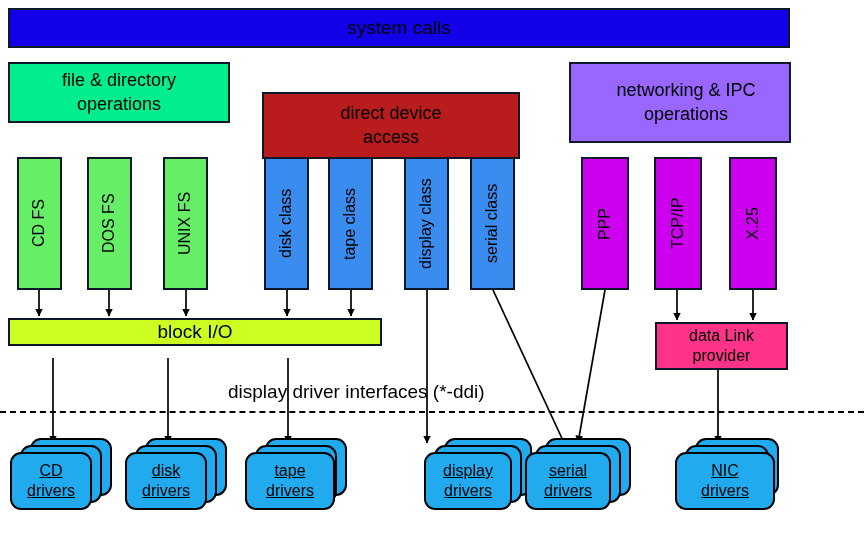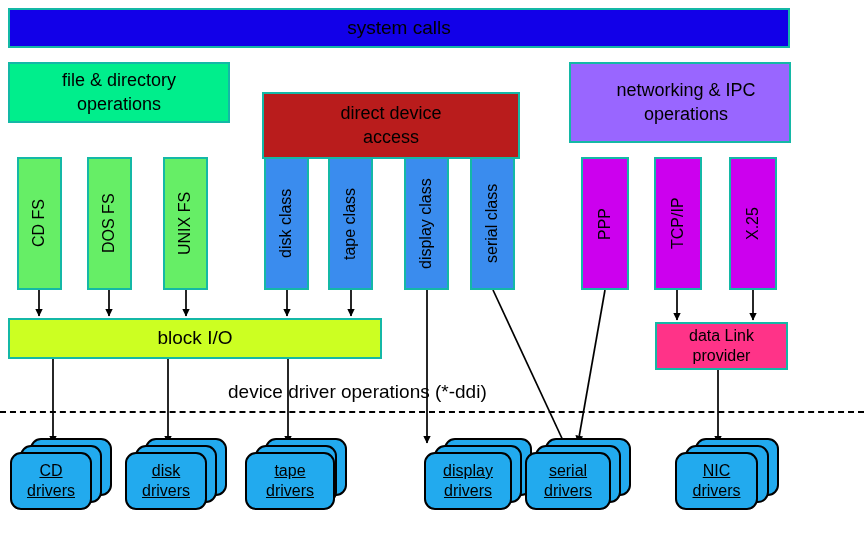--- a/index.html
+++ b/index.html
@@ -10,21 +10,21 @@
   #stage {
     position: relative;
     width: 864px;
     height: 540px;
     background: #ffffff;
     font-family: "Liberation Sans", sans-serif;
     overflow: hidden;
   }
   .box {
     position: absolute;
-    border: 2px solid #14b8a6;
+    border: 2px solid #0f172a;
     box-sizing: border-box;
     display: flex;
     align-items: center;
     justify-content: center;
     text-align: center;
     color: #000000;
     line-height: 1.28;
     z-index: 3;
   }
   .syscalls {
@@ -171,29 +171,29 @@
   <div class="box vbox" style="left:581px; top:157px; width:48px; height:133px; background:#CC00EE;">
     <span>PPP</span>
   </div>
   <div class="box vbox" style="left:654px; top:157px; width:48px; height:133px; background:#CC00EE;">
     <span>TCP/IP</span>
   </div>
   <div class="box vbox" style="left:729px; top:157px; width:48px; height:133px; background:#CC00EE;">
     <span>X.25</span>
   </div>
 
-  <div class="box blockio" style="left:8px; top:318px; width:374px; height:41px; background:#CCFF22;">
+  <div class="box blockio" style="left:8px; top:318px; width:374px; height:28px; background:#CCFF22;">
     <span>block I/O</span>
   </div>
 
   <div class="box dlp" style="left:655px; top:322px; width:133px; height:48px; background:#FF3388;">
     <span class="ml">data Link<br>provider</span>
   </div>
 
-  <div class="ddi-label" style="left:228px; top:381px;">device driver operations (*-ddi)</div>
+  <div class="ddi-label" style="left:228px; top:381px;">display driver interfaces (*-ddi)</div>
 
   <div class="stack" style="left:10px; top:438px; width:105px; height:80px;">
     <div class="card" style="left:20px; top:0px; width:82px; height:58px; background:#22AAEE;"></div>
     <div class="card" style="left:10px; top:7px; width:82px; height:58px; background:#22AAEE;"></div>
     <div class="card front" style="left:0px; top:14px; width:82px; height:58px; background:#22AAEE;">
       <span class="ml">CD<br>drivers</span>
     </div>
   </div>
 
   <div class="stack" style="left:125px; top:438px; width:105px; height:80px;">
@@ -224,18 +224,18 @@
     <div class="card" style="left:20px; top:0px; width:86px; height:58px; background:#22AAEE;"></div>
     <div class="card" style="left:10px; top:7px; width:86px; height:58px; background:#22AAEE;"></div>
     <div class="card front" style="left:0px; top:14px; width:86px; height:58px; background:#22AAEE;">
       <span class="ml">serial<br>drivers</span>
     </div>
   </div>
 
   <div class="stack" style="left:675px; top:438px; width:110px; height:80px;">
     <div class="card" style="left:20px; top:0px; width:84px; height:58px; background:#22AAEE;"></div>
     <div class="card" style="left:10px; top:7px; width:84px; height:58px; background:#22AAEE;"></div>
-    <div class="card front" style="left:0px; top:14px; width:83px; height:58px; background:#22AAEE;">
+    <div class="card front" style="left:0px; top:14px; width:100px; height:58px; background:#22AAEE;">
       <span class="ml">NIC<br>drivers</span>
     </div>
   </div>
 
 </div>
 
 </body></html>

